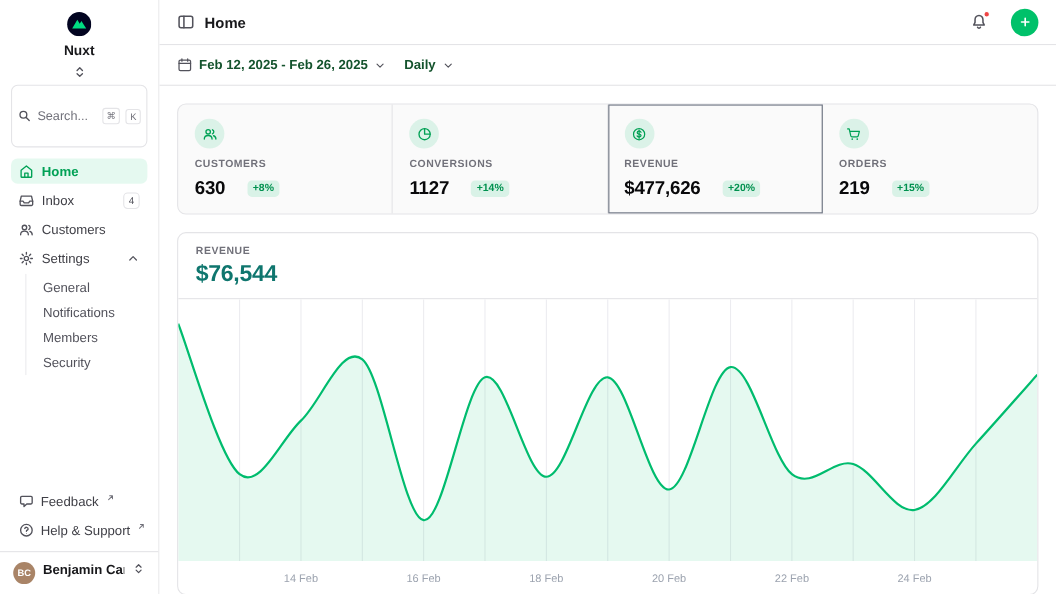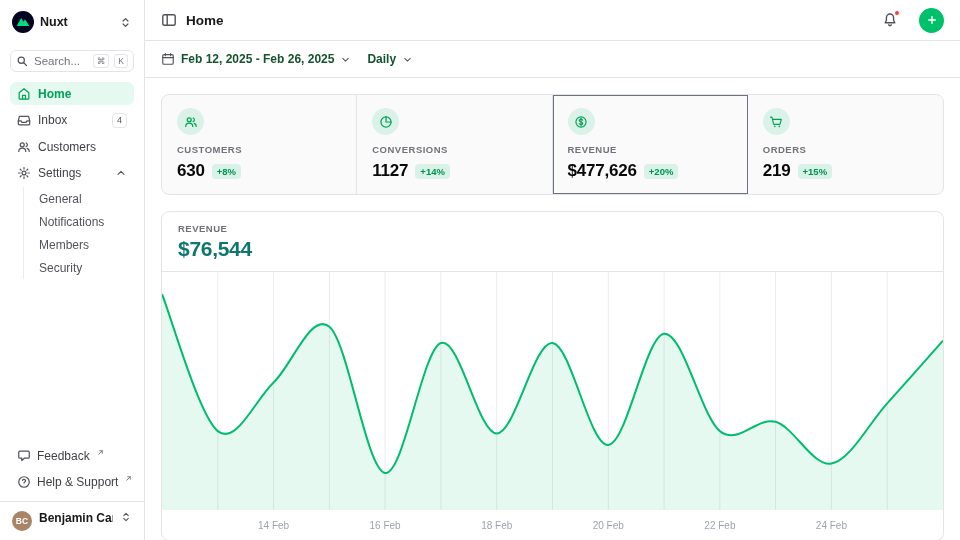--- a/index.html
+++ b/index.html
@@ -9,27 +9,27 @@
     font-family:"Liberation Sans","DejaVu Sans",sans-serif; color:#18181b;
     -webkit-font-smoothing:antialiased;
   }
   .app { display:flex; width:960px; height:540px; }
 
   
   .sidebar {
     width:145px; min-width:145px; border-right:1px solid #e4e4e7;
     display:flex; flex-direction:column; padding:8px 10px 0; background:#fff;
   }
-  .ws-row { display:flex; align-items:center; gap:6px; padding:3px 2px; border-radius:6px; cursor:pointer; }
+  .ws-row { display:flex; align-items:center; gap:6px; padding:3px 2px; border-radius:6px; cursor:pointer;flex-direction:column; }
   .ws-name { font-size:12.5px; font-weight:700; flex:1; }
   .icn { color:#52525b; display:inline-flex; flex:none; }
   .icn svg { display:block; }
   .search {
     display:flex; align-items:center; gap:5px; border:1px solid #e4e4e7; border-radius:6px;
-    padding:3px 5px; margin:14px 0 10px; cursor:text; background:#fff;
+    padding:20px 5px; margin:2px 0 10px; cursor:text; background:#fff;
   }
   .search-text { font-size:11.5px; color:#71717a; flex:1; }
   kbd {
     font-family:inherit; font-size:8.5px; color:#71717a; border:1px solid #e4e4e7;
     border-radius:3px; padding:1px 3px; min-width:8px; text-align:center; background:#fff;
   }
   .nav-item {
     display:flex; align-items:center; gap:7px; padding:4.5px 7px; border-radius:6px;
     font-size:12px; color:#3f3f46; margin-bottom:3px; cursor:pointer; white-space:nowrap;
   }
@@ -78,21 +78,21 @@
 
   .stats { display:grid; grid-template-columns:1fr 1fr 1fr 1fr; border:1px solid #e4e4e7; background:#fafafa; border-radius:8px; }
   .stat { padding:13px 15px; border-right:1px solid #e4e4e7; cursor:pointer; position:relative; }
   .stat:last-child { border-right:none; }
   .stat.selected { outline:1px solid #6b7280; outline-offset:-1px; z-index:1; }
   .stat-icon {
     width:27px; height:27px; border-radius:50%; background:rgba(0,193,106,0.12);
     display:flex; align-items:center; justify-content:center; margin-bottom:9px; color:#00a155;
   }
   .stat-label { font-size:9.5px; letter-spacing:0.5px; color:#71717a; font-weight:600; margin-bottom:6px; }
-  .stat-value-row { display:flex; align-items:center; gap:7px; }
+  .stat-value-row { display:flex; align-items:center; gap:20px; }
   .stat-value { font-size:17px; font-weight:700; color:#09090b; letter-spacing:-0.2px; }
   .pct-badge { font-size:9.5px; font-weight:600; color:#00914f; background:rgba(0,193,106,0.13); padding:2px 5px; border-radius:4px; }
 
   .chart-card { margin-top:16px; border:1px solid #e4e4e7; border-radius:8px; overflow:hidden; background:#fff; }
   .chart-head { padding:11px 16px 10px; border-bottom:1px solid #e4e4e7; }
   .chart-value { font-size:21px; font-weight:700; letter-spacing:-0.3px; margin-top:3px; color:#0f766e; }
   #revenue-chart { display:block; width:100%; height:268px; }
 </style>
 </head>
 <body>

